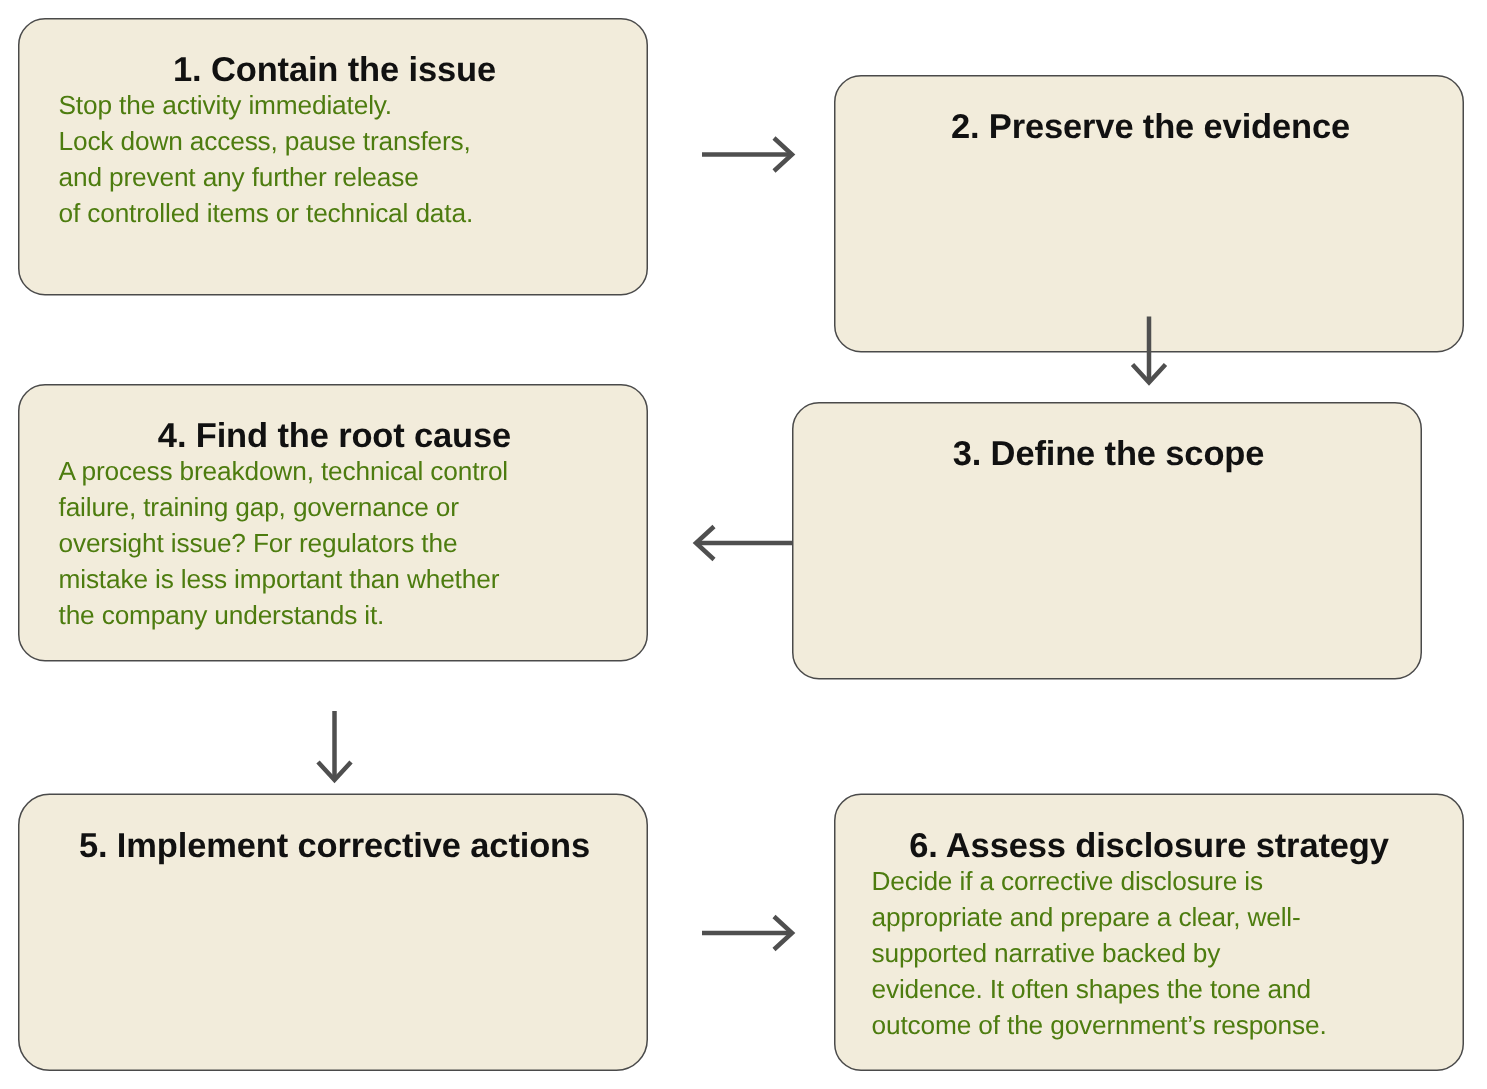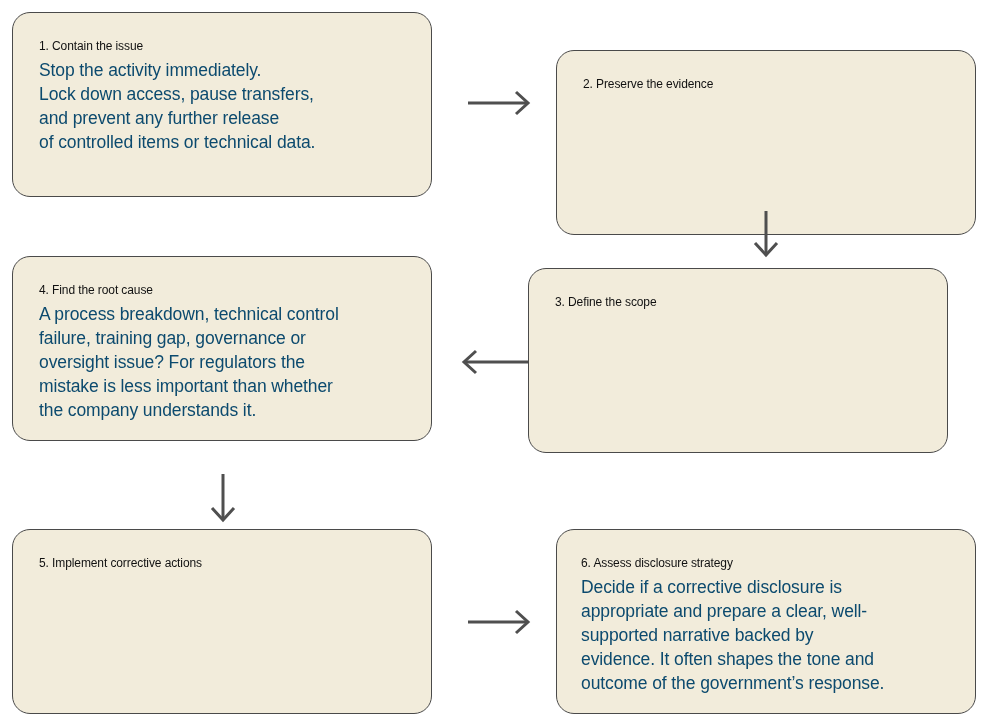--- a/index.html
+++ b/index.html
@@ -18,40 +18,41 @@
     position: absolute;
     width: 420px;
     height: 185px;
     background: #f2ecdb;
     border: 1px solid #4a4a4a;
     border-radius: 18px;
     padding: 21px 24px 18px 26px;
     color: #1a1a1a;
   }
   .step-title {
-    font-size: 12px;
-    font-weight: 400;
+    font-size: 23px;
+    font-weight: 700;
     line-height: 24px;
     color: #111111;
     letter-spacing: -0.1px;
+    text-align: center;
   }
   .step-body {
     font-size: 17.5px;
     font-weight: 400;
     line-height: 24px;
-    color: #0c4a6e;
+    color: #4d7c0f;
     white-space: pre-line;
     letter-spacing: -0.1px;
   }
   
   #box-1 { left: 12px;  top: 12px;  }
   #box-2 { left: 556px; top: 12px; margin-top: 38px;  }
   #box-3 { left: 528px; top: 268px; }
   #box-4 { left: 12px;  top: 256px; }
-  #box-5 { left: 12px;  top: 529px; }
+  #box-5 { left: 12px;  top: 529px; border-radius: 21px; }
   #box-6 { left: 556px; top: 529px; padding-left: 24px; }
 
   .arrow { position: absolute; }
   #arrow-1 { left: 466px; top: 89px;  }
   #arrow-2 { left: 752px; top: 209px; }
   #arrow-3 { left: 460px; top: 348px; }
   #arrow-4 { left: 209px; top: 472px; }
   #arrow-5 { left: 466px; top: 608px; }
   .arrow svg { display: block; }
 </style>

